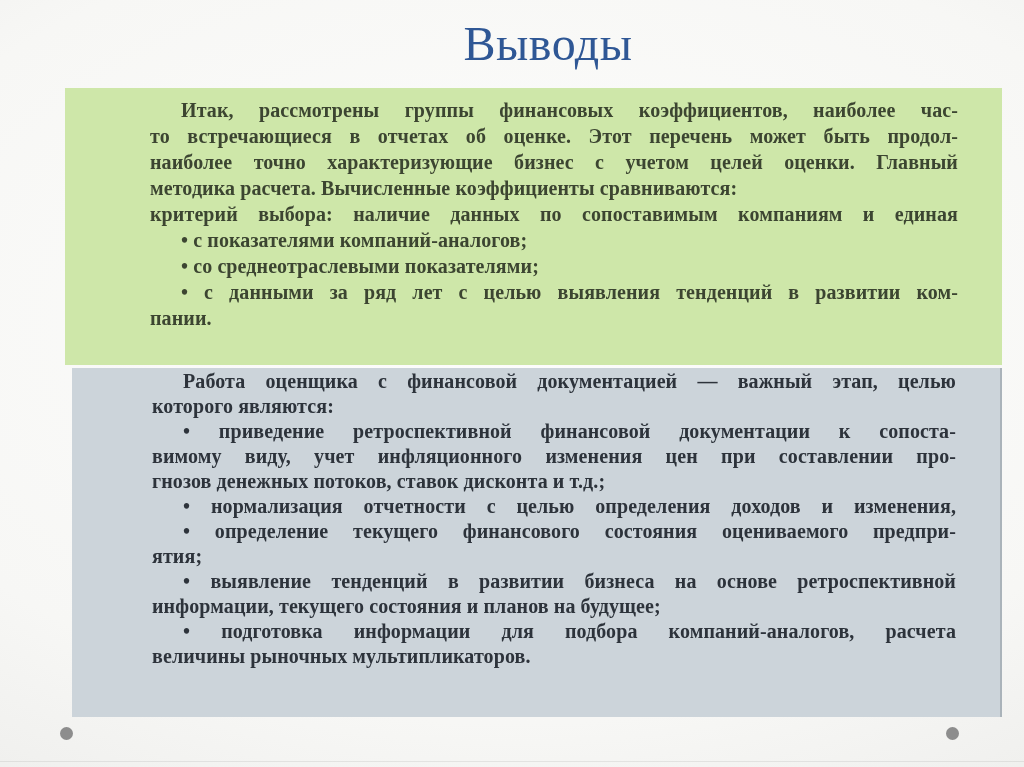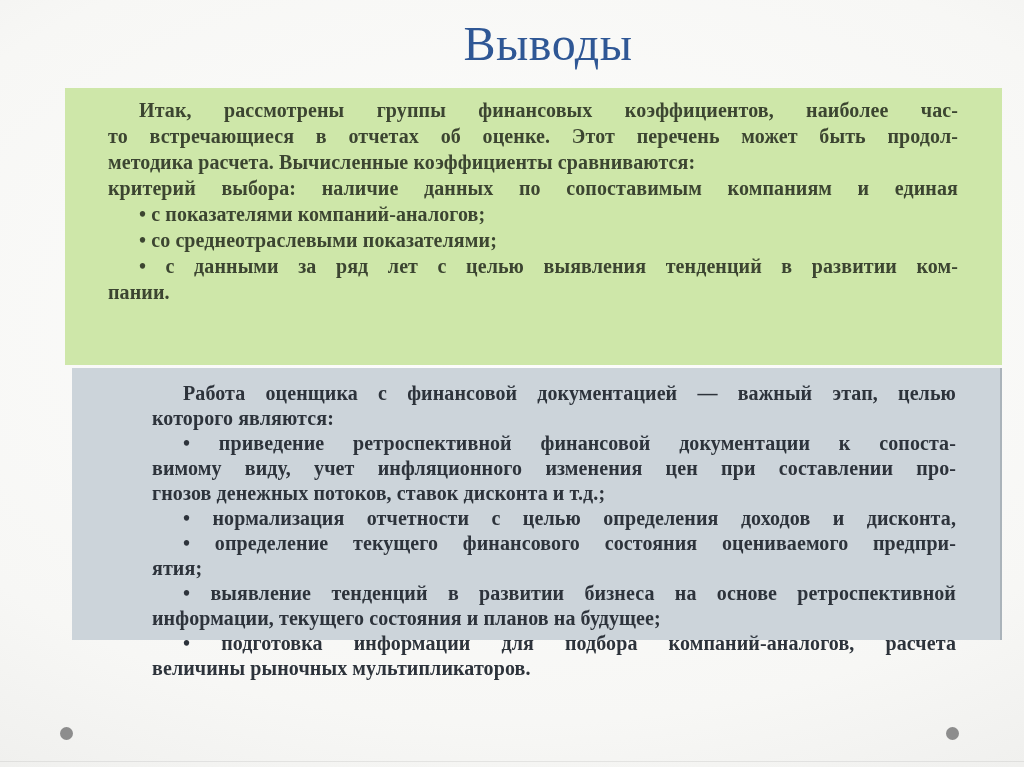--- a/index.html
+++ b/index.html
@@ -28,28 +28,28 @@
     letter-spacing: 0.5px;
   }
   .block {
     position: absolute;
     box-sizing: border-box;
     font-weight: 600;
     letter-spacing: 0.1px;
   }
   .block-green {
     left: 65px; top: 88px; width: 937px; height: 277px;
-    padding: 9px 44px 0 43px;
+    padding: 9px 44px 0 85px;
     background: #cee7a9;
     color: #3c4531;
     font-size: 20px; line-height: 26px;
   }
   .block-gray {
-    left: 72px; top: 368px; width: 930px; height: 272px;
-    padding: 13px 44px 0 80px;
+    left: 72px; top: 368px; width: 930px; height: 349px;
+    padding: 1px 44px 0 80px;
     background: #ccd4da;
     color: #2d333b;
     font-size: 20px; line-height: 25px;
     border-right: 2px solid #aab3ba;
   }
   .line {
     text-align: justify;
     text-align-last: left;
     white-space: normal;
   }
@@ -68,37 +68,38 @@
 </head>
 <body>
 
 <div class="slide">
   <h1 class="title">Выводы</h1>
 
   <section class="block block-green">
     <div>
         <div class="line indent fill">Итак, рассмотрены группы финансовых коэффициентов, наиболее час-</div>
         <div class="line fill">то встречающиеся в отчетах об оценке. Этот перечень может быть продол-</div>
+        <div class="line fill">наиболее точно характеризующие бизнес с учетом целей оценки. Главный</div>
         <div class="line">методика расчета. Вычисленные коэффициенты сравниваются:</div>
         <div class="line fill">критерий выбора: наличие данных по сопоставимым компаниям и единая</div>
         <div class="line indent">• с показателями компаний-аналогов;</div>
         <div class="line indent">• со среднеотраслевыми показателями;</div>
         <div class="line indent fill">• с данными за ряд лет с целью выявления тенденций в развитии ком-</div>
         <div class="line">пании.</div>
       </div>
   </section>
 
   <section class="block block-gray">
     <div>
         <div class="line indent fill">Работа оценщика с финансовой документацией — важный этап, целью</div>
         <div class="line">которого являются:</div>
         <div class="line indent fill">• приведение ретроспективной финансовой документации к сопоста-</div>
         <div class="line fill">вимому виду, учет инфляционного изменения цен при составлении про-</div>
         <div class="line">гнозов денежных потоков, ставок дисконта и т.д.;</div>
-        <div class="line indent fill">• нормализация отчетности с целью определения доходов и дисконта,</div>
+        <div class="line indent fill">• нормализация отчетности с целью определения доходов и изменения,</div>
         <div class="line indent fill">• определение текущего финансового состояния оцениваемого предпри-</div>
         <div class="line">ятия;</div>
         <div class="line indent fill">• выявление тенденций в развитии бизнеса на основе ретроспективной</div>
         <div class="line">информации, текущего состояния и планов на будущее;</div>
         <div class="line indent fill">• подготовка информации для подбора компаний-аналогов, расчета</div>
         <div class="line">величины рыночных мультипликаторов.</div>
       </div>
   </section>
 
   <div class="dot dot-left"></div>

